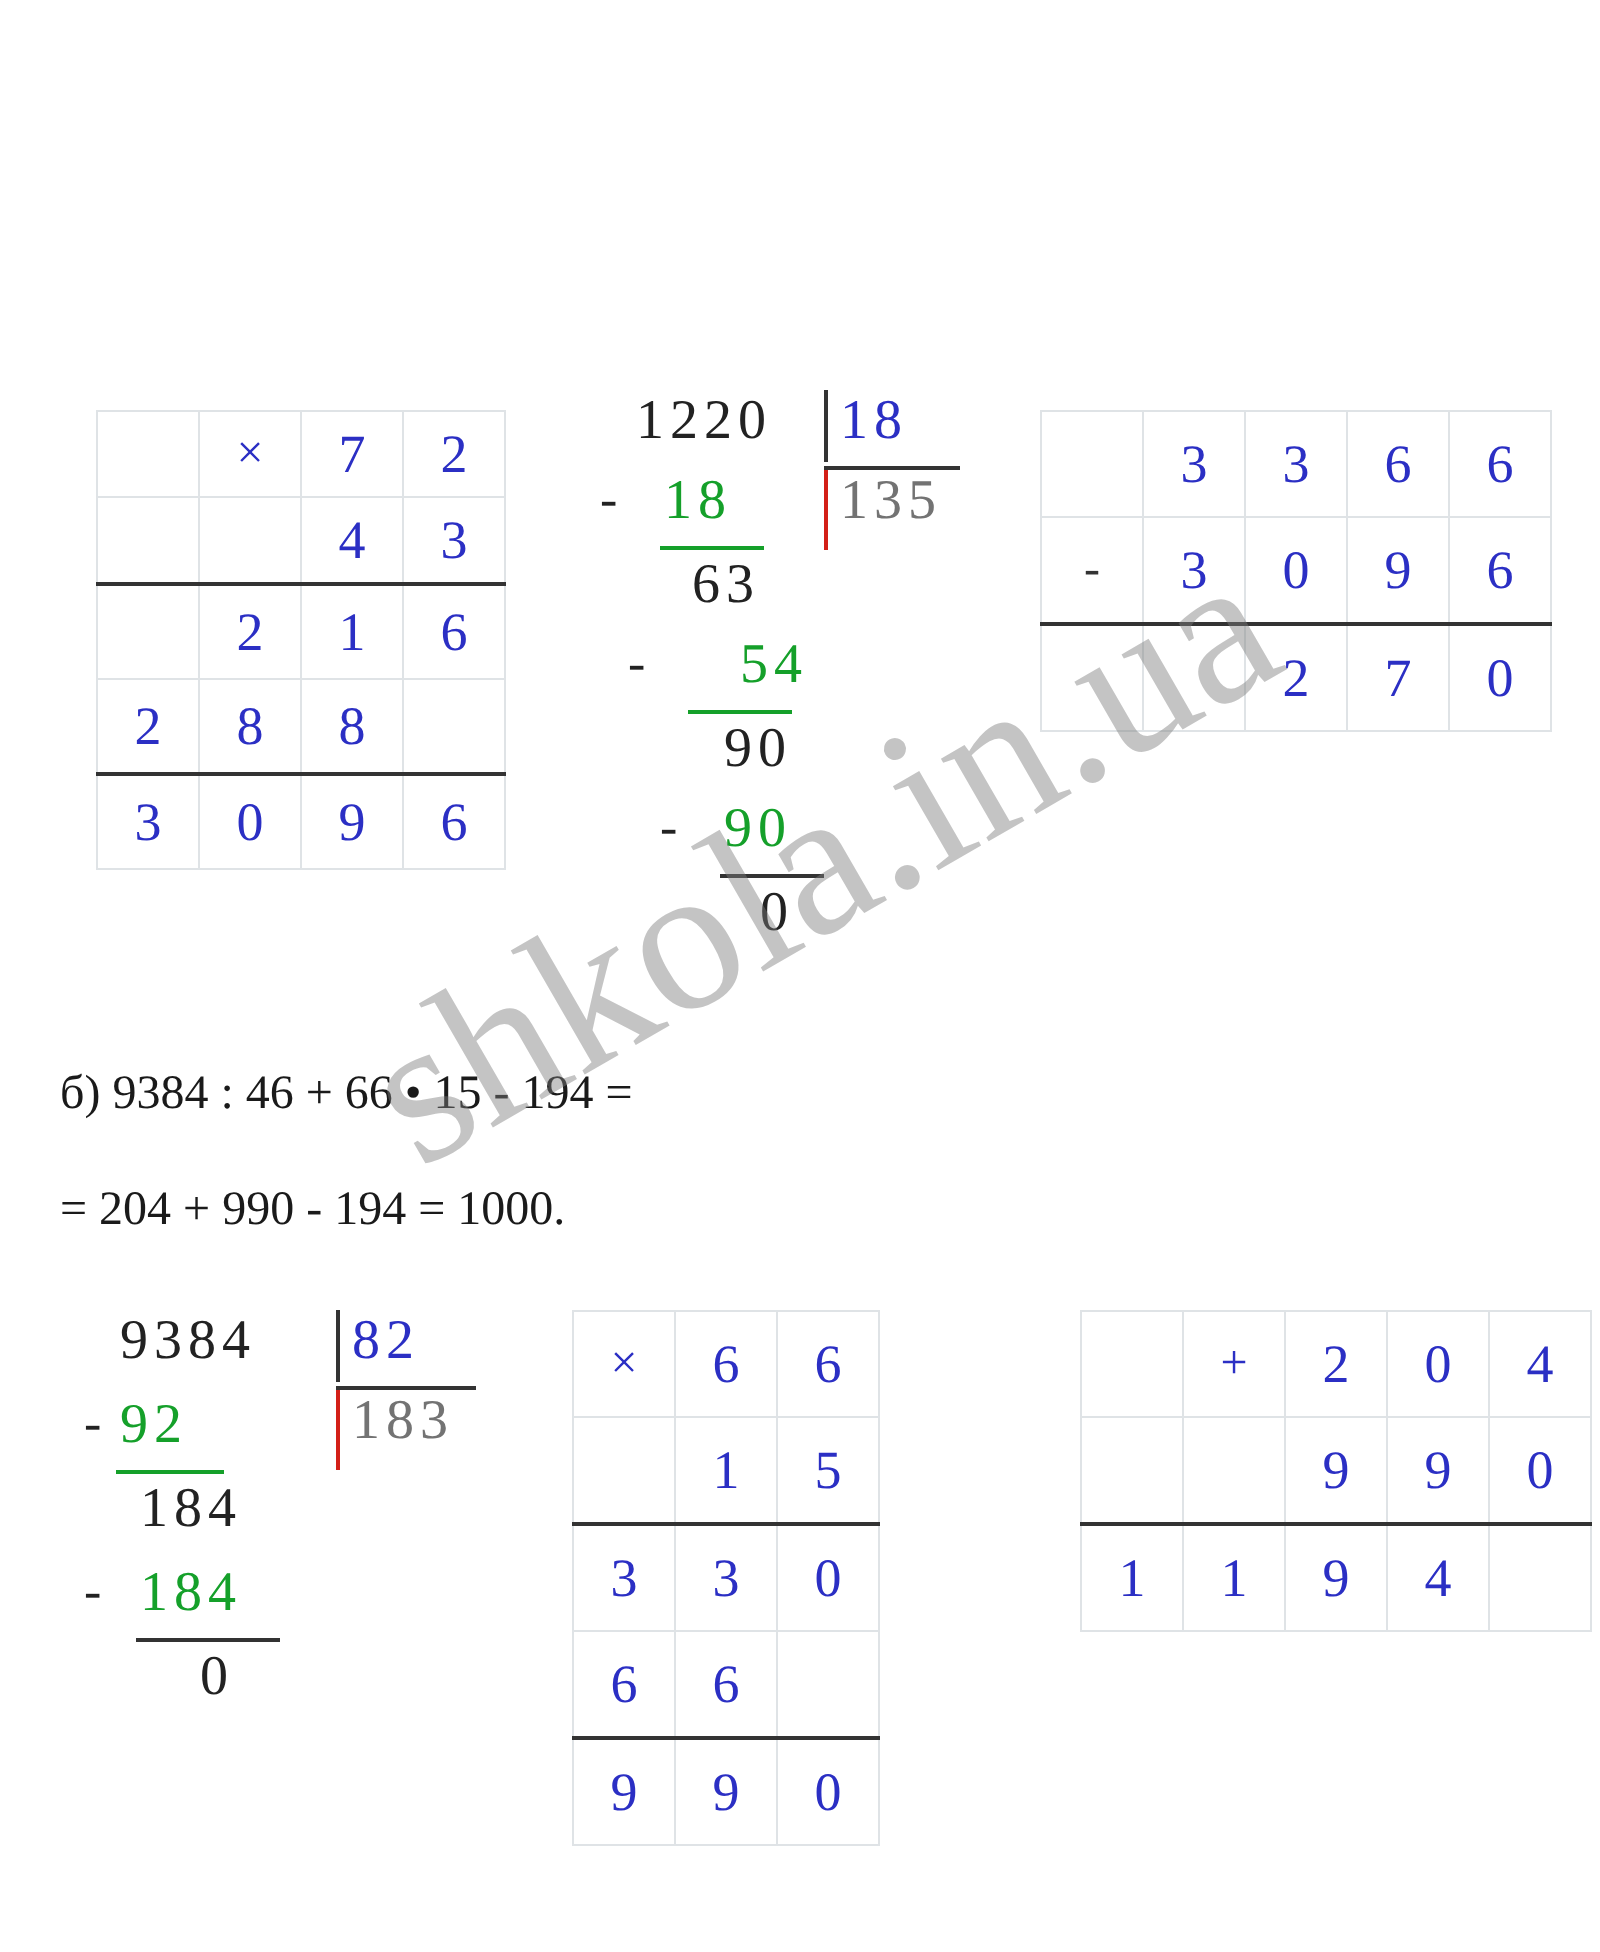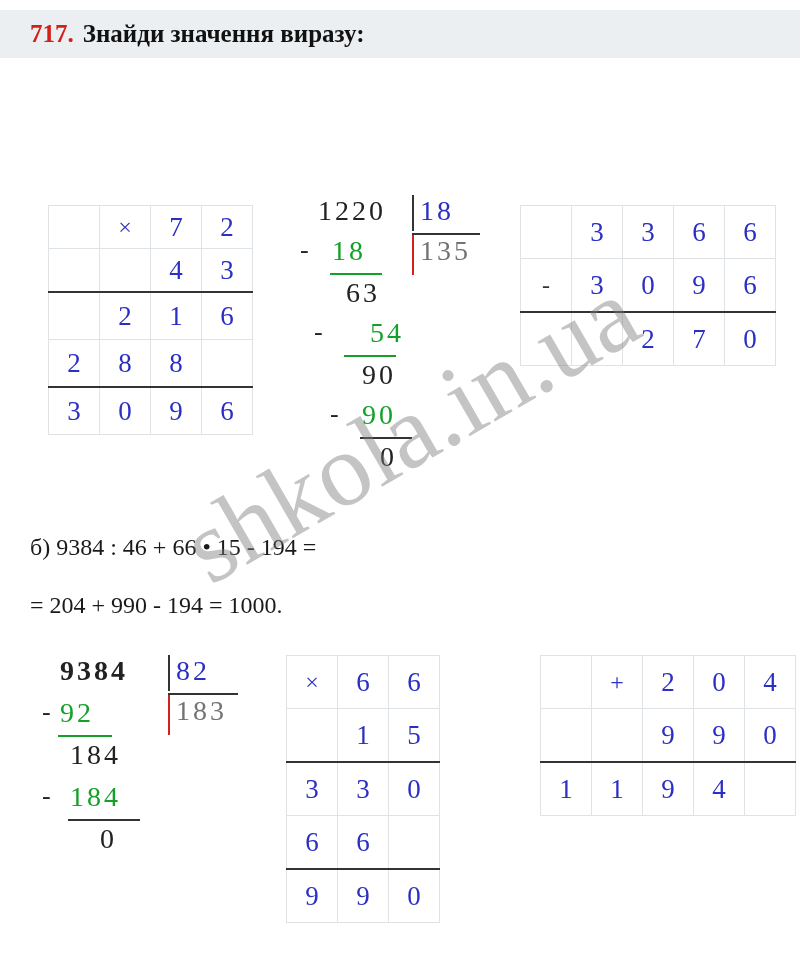--- a/index.html
+++ b/index.html
@@ -137,24 +137,20 @@
     color: rgba(125,125,125,0.45);
     transform: rotate(-30deg);
     white-space: nowrap;
   }
 </style>
 </head>
 <body>
 
 <div class="page">
 
-  <div class="task-header">
-    <span class="task-num">717.</span>
-    <span class="task-title">Знайди значення виразу:</span>
-  </div>
 
   <div class="line" style="left:30px; top:534px;">б) 9384 : 46 + 66 • 15 - 194 =</div>
   <div class="line" style="left:30px; top:592px;">= 204 + 990 - 194 = 1000.</div>
 
   <table class="gtable" style="left:48px; top:205px;">
     <tbody>
         <tr>
       <td class="blank" style="width:50px;height:42px;"></td>
       <td class="op" style="width:50px;height:42px;">×</td>
       <td style="width:50px;height:42px;">7</td>
@@ -235,21 +231,21 @@
       <td class="blank" style="height:52px;"></td>
       <td class="blank" style="height:52px;"></td>
       <td style="height:52px;">2</td>
       <td style="height:52px;">7</td>
       <td style="height:52px;">0</td>
     </tr>
   </tbody>
     </table>
 
   <div class="division" style="left:42px; top:655px; width:230px; height:230px;">
-    <div class="row black" style="left:18px; top:0px;font-weight:bold;">9384</div>
+    <div class="row black" style="left:18px; top:0px;">9384</div>
     <div class="vline-dark" style="left:126px; top:0px; height:36px;"></div>
     <div class="row blue" style="left:134px; top:0px;">82</div>
     <div class="hline-dark" style="left:126px; top:38px; width:70px;"></div>
     <div class="vline" style="left:126px; top:40px; height:40px;"></div>
     <div class="row red" style="left:134px; top:40px;">183</div>
 
     <div class="minus" style="left:0px; top:42px;">-</div>
     <div class="row green" style="left:18px; top:42px;">92</div>
     <div class="hline" style="left:16px; top:80px; width:54px;"></div>
 

